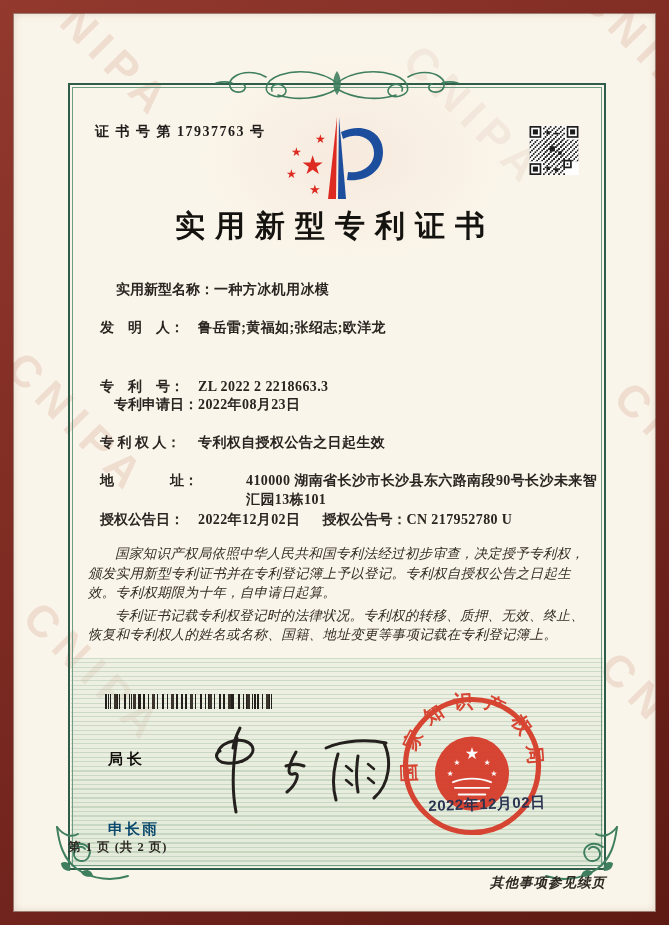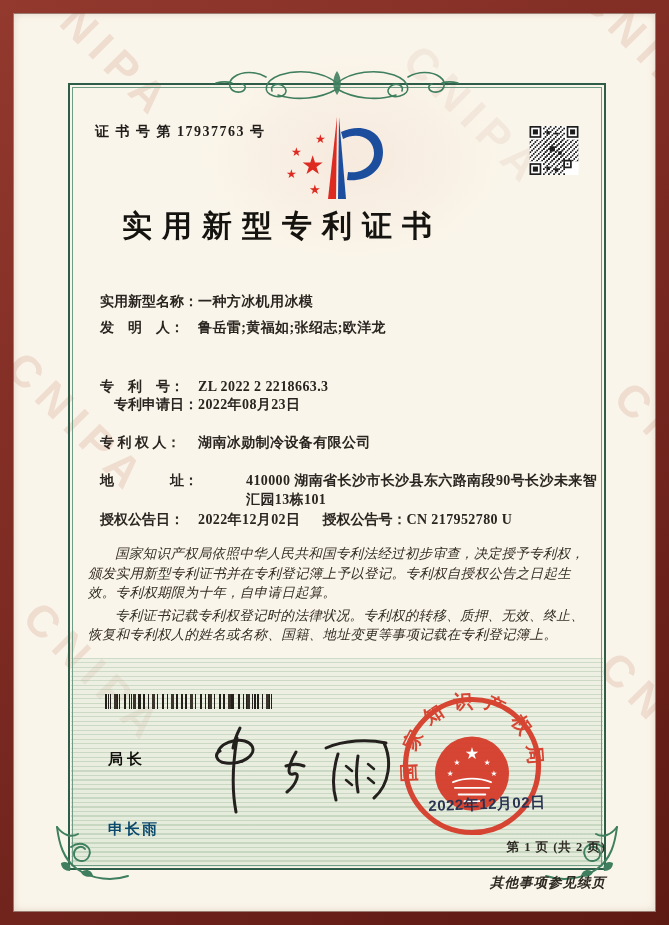--- a/index.html
+++ b/index.html
@@ -30,48 +30,48 @@
       linear-gradient(180deg, rgba(224,234,219,.45), rgba(212,228,208,.6)); }
   .ornament-top { position:absolute; left:199px; top:56px; }
   .flourish { position:absolute; }
   .fl-left { left:38px; top:812px; }
   .fl-right { left:532px; top:812px; transform:scaleX(-1); }
   
   .cert-no { position:absolute; left:82px; top:110px; font-size:14px; font-weight:700;
     letter-spacing:1.5px; color:#1f1c1a; }
   .logo { position:absolute; left:272px; top:99px; }
   .qr { position:absolute; left:515px; top:113px; }
-  .title { position:absolute; left:55px; top:193px; width:524px; 
-    font-size:30px; font-weight:700; letter-spacing:10px; text-indent:10px; color:#15130f;margin-left:44px; }
+  .title { position:absolute; left:55px; top:193px; width:524px; text-align:center;
+    font-size:30px; font-weight:700; letter-spacing:10px; text-indent:10px; color:#15130f; }
   
   .row { position:absolute; left:87px; font-size:14px; font-weight:700; color:#2a2520; line-height:20px; white-space:nowrap; }
   .row .lbl { display:inline-block; min-width:98px; }
   .row .val { letter-spacing:.4px; }
   .row.addr { white-space:normal; display:flex;gap:48px; }
   .row.addr .val { display:inline-block; width:358px; line-height:19px; }
   .row .lbl2 { margin-left:22px;text-align:right; }
-  .r1{top:279px;} .r2{top:305px;} .r3{top:344px;margin-top:20px;} .r4{top:382px;text-align:right;}
+  .r1{top:267px;margin-left:16px;} .r2{top:305px;} .r3{top:344px;margin-top:20px;} .r4{top:382px;text-align:right;}
   .r5{top:420px;} .r6{top:458px;} .r7{top:497px;}
   
   .legal { position:absolute; left:75px; top:531px; width:514px; color:#332d25; }
   .legal p { margin:0 15px 3px 0; text-indent:2em; font-style:italic; font-weight:500;
     font-size:13.5px; line-height:19.5px; letter-spacing:.3px; }
   
   .barcode { position:absolute; left:92px; top:681px; width:168px; height:15px;
     background-image:
       repeating-linear-gradient(90deg,#23201c 0 2px,transparent 2px 5px,#23201c 5px 6px,transparent 6px 9px,#3a342c 9px 12px,transparent 12px 14px,#23201c 14px 15px,transparent 15px 19px),
       repeating-linear-gradient(90deg,transparent 0 3px,#23201c 3px 4px,transparent 4px 11px,#23201c 11px 13px,transparent 13px 23px); }
   .comm-title { position:absolute; left:95px; top:737px; font:700 15px "Liberation Sans","DejaVu Sans",sans-serif; letter-spacing:4px; color:#14110e; }
   .comm-name  { position:absolute; left:95px; top:807px; font:700 15px "Liberation Sans","DejaVu Sans",sans-serif; letter-spacing:2px; color:#0c4a6e; }
   .signature { position:absolute; left:187px; top:709px; }
   .seal { position:absolute; left:383px; top:677px; opacity:.95; }
   .seal-date { position:absolute; left:398px; top:782px; width:152px; text-align:center;
     font:700 15px "Liberation Sans","DejaVu Sans",sans-serif; color:#2b3352; letter-spacing:.5px;
     transform:rotate(-2deg); z-index:4; }
-  .page-num { position:absolute; left:55px; top:826px; width:538px; text-align:right;
+  .page-num { position:absolute; left:55px; top:826px; width:538px; text-align:left;
     font-size:12.5px; font-weight:600; letter-spacing:1px; color:#2e2a24; }
   .note { position:absolute; left:55px; top:861px; width:538px; text-align:right;
     font-size:13.5px; font-weight:600; font-style:italic; color:#2e2922; letter-spacing:1px; }
 </style>
 </head>
 <body>
 
 <div class="page">
 
   <div class="blush"></div>
@@ -178,21 +178,21 @@
   <div class="row r2">
     <span class="lbl">发　明　人：</span><span class="val">鲁岳雷;黄福如;张绍志;欧洋龙</span>
   </div>
   <div class="row r3">
     <span class="lbl">专　利　号：</span><span class="val">ZL 2022 2 2218663.3</span>
   </div>
   <div class="row r4">
     <span class="lbl">专利申请日：</span><span class="val">2022年08月23日</span>
   </div>
   <div class="row r5">
-    <span class="lbl">专 利 权 人：</span><span class="val">湖南冰勋制冷设备有限公司</span>
+    <span class="lbl">专 利 权 人：</span><span class="val">专利权自授权公告之日起生效</span>
   </div>
   <div class="row addr r6">
     <span class="lbl">地　　　　址：</span>
       <span class="val">410000 湖南省长沙市长沙县东六路南段90号长沙未来智汇园13栋101</span>
   </div>
   <div class="row r7">
     <span class="lbl">授权公告日：</span><span class="val">2022年12月02日</span><span class="lbl2">授权公告号：</span><span class="val">CN 217952780 U</span>
   </div>
 
   <div class="legal">

